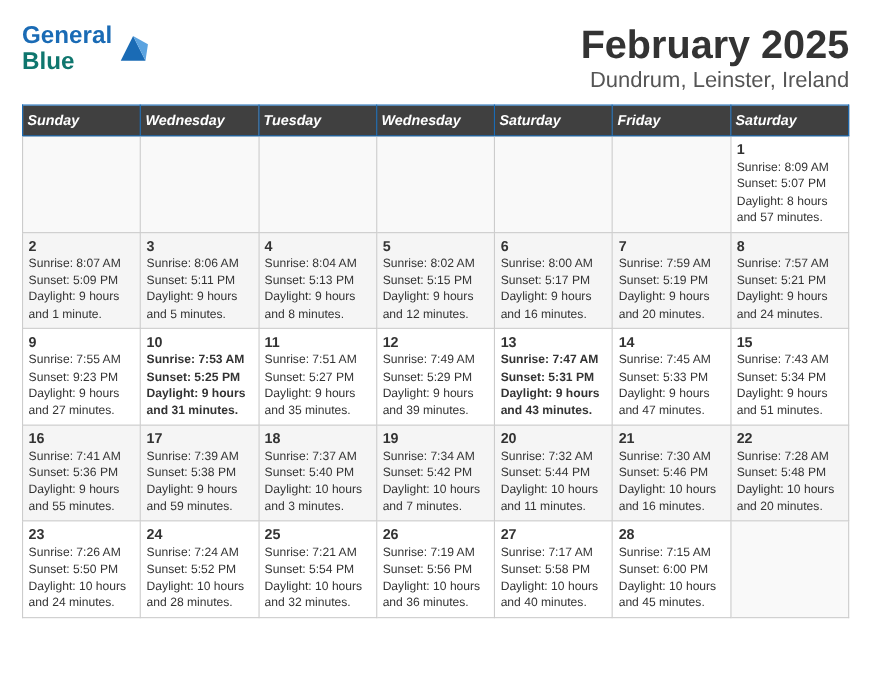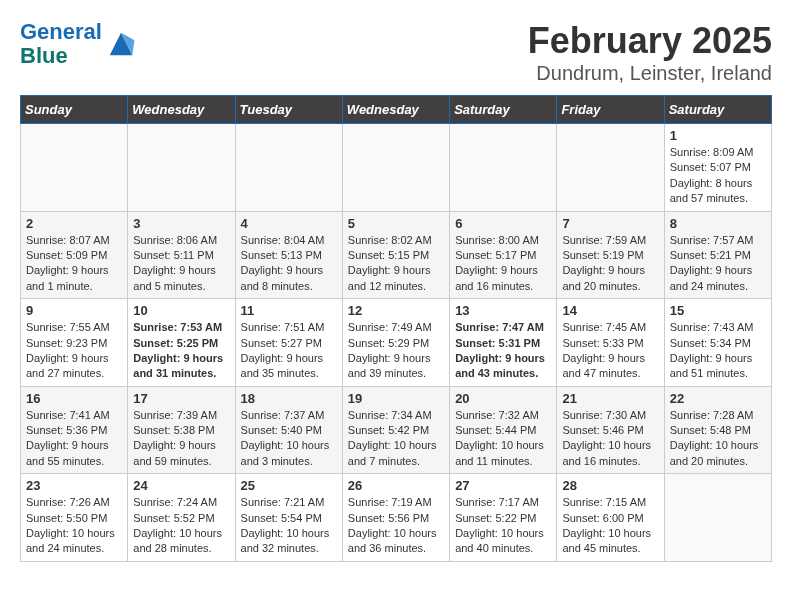--- a/index.html
+++ b/index.html
@@ -295,21 +295,21 @@
         </td>
         <td>
           <span class="day-number">26</span>
           <div class="day-info" style="white-space: pre-line;">Sunrise: 7:19 AM
 Sunset: 5:56 PM
 Daylight: 10 hours and 36 minutes.</div>
         </td>
         <td>
           <span class="day-number">27</span>
           <div class="day-info" style="white-space: pre-line;">Sunrise: 7:17 AM
-Sunset: 5:22 PM
+Sunset: 5:58 PM
 Daylight: 10 hours and 40 minutes.</div>
         </td>
         <td>
           <span class="day-number">28</span>
           <div class="day-info" style="white-space: pre-line;">Sunrise: 7:15 AM
 Sunset: 6:00 PM
 Daylight: 10 hours and 45 minutes.</div>
         </td>
         <td class="empty"></td>
       </tr>

